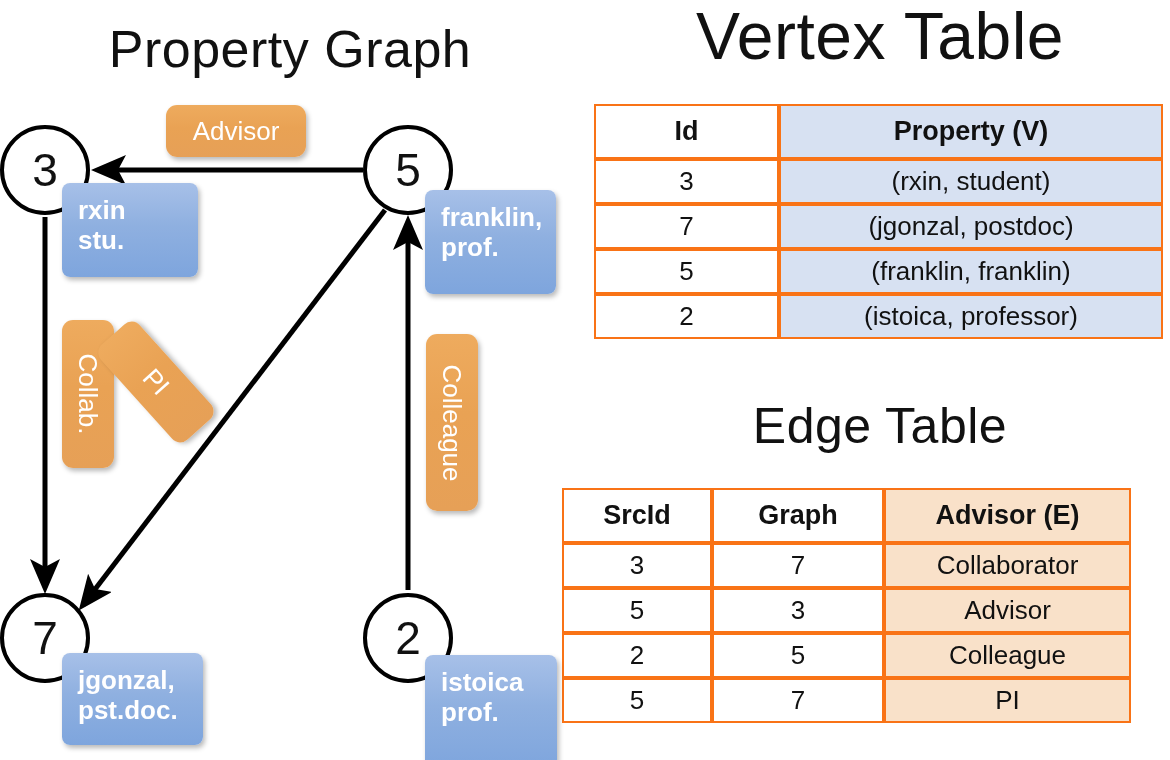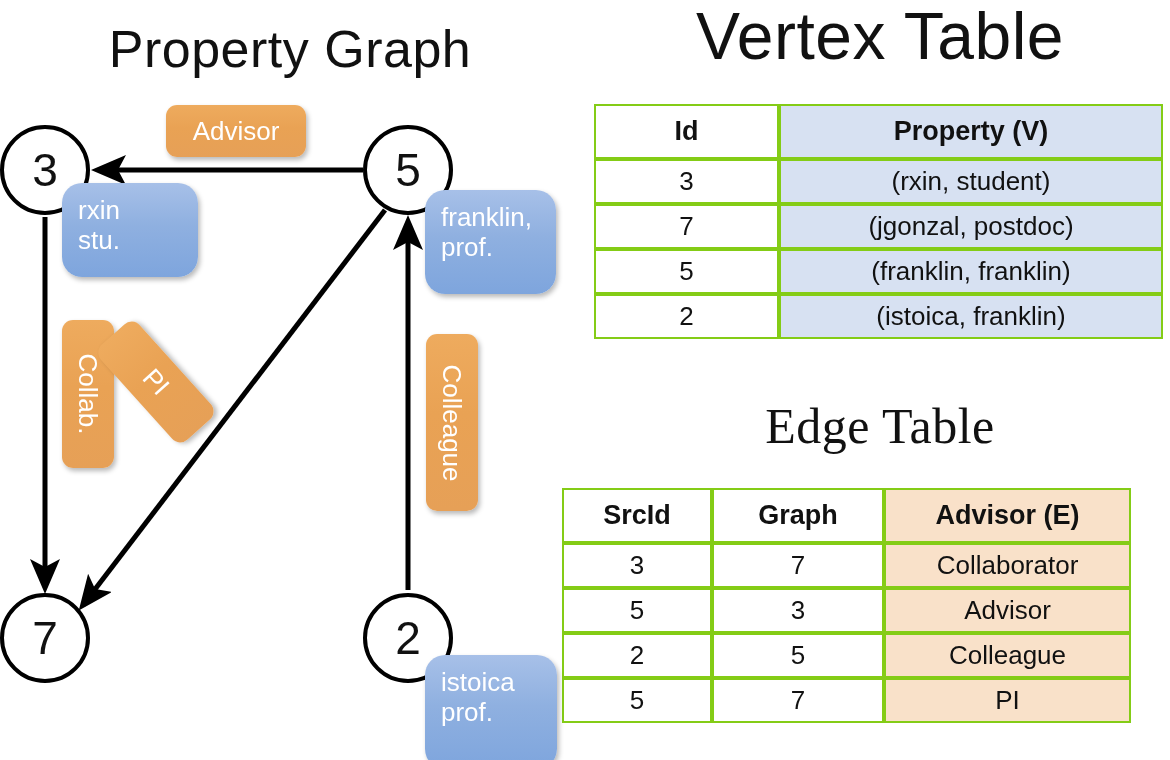--- a/index.html
+++ b/index.html
@@ -36,21 +36,20 @@
     left: 590px; top: 6px; width: 580px;
     text-align: center;
     font-size: 66px;
     line-height: 60px;
   }
   #title-edge-table {
     left: 590px; top: 396px; width: 580px;
     text-align: center;
     font-size: 50px;
     line-height: 60px;
-    font-family: Liberation Serif, serif;
   }
 
   
   #graph-panel {
     position: absolute;
     left: 0; top: 0;
     width: 580px; height: 760px;
   }
   #graph-edges {
     position: absolute;
@@ -75,27 +74,27 @@
     z-index: 3;
   }
   #node-3 { left: 0px;   top: 125px; }
   #node-5 { left: 363px; top: 125px; }
   #node-7 { left: 0px;   top: 593px; }
   #node-2 { left: 363px; top: 593px; }
 
   
   .vbox {
     position: absolute;
-    border-radius: 20px;
+    border-radius: 8px;
     background: linear-gradient(to bottom, #a7c0e8 0%, #8fb0e0 45%, #7ea5dd 100%);
     box-shadow: 2px 3px 5px rgba(0,0,0,0.28);
     color: #ffffff;
     font-size: 26px;
     line-height: 30px;
-    font-weight: 400;
+    font-weight: 700;
     padding: 12px 14px 20px 16px;
     box-sizing: border-box;
     z-index: 4;
   }
   #vbox-rxin     { left: 62px;  top: 183px; width: 136px; height: 94px; }
   #vbox-franklin { left: 425px; top: 190px; width: 131px; height: 104px; }
   #vbox-jgonzal  { left: 62px;  top: 653px; width: 141px; height: 92px; }
   #vbox-istoica  { left: 425px; top: 655px; width: 132px; height: 114px; }
 
   
@@ -135,21 +134,21 @@
   #ebox-colleague span { transform: rotate(90deg); white-space: nowrap; }
 
   
   .data-table {
     position: absolute;
     border-collapse: separate;
     border-spacing: 0;
     table-layout: fixed;
   }
   .data-table td, .data-table th {
-    border: 2px solid #84cc16;
+    border: 2px solid #f97316;
     font-weight: 300;
     font-size: 26px;
     text-align: center;
     padding: 0;
     height: 45px;
     box-sizing: border-box;
     color: #111;
     background: #fff;
   }
   .data-table th {
@@ -211,20 +210,24 @@
   </div>
 
   <div class="vbox" id="vbox-rxin">
     <div>rxin</div>
     <div>stu.</div>
   </div>
   <div class="vbox" id="vbox-franklin">
     <div>franklin,</div>
     <div>prof.</div>
   </div>
+  <div class="vbox" id="vbox-jgonzal">
+    <div>jgonzal,</div>
+    <div>pst.doc.</div>
+  </div>
   <div class="vbox" id="vbox-istoica">
     <div>istoica</div>
     <div>prof.</div>
   </div>
 
   <div class="ebox" id="ebox-advisor">
     <span>Advisor</span>
   </div>
   <div class="ebox" id="ebox-collab">
     <span>Collab.</span>
@@ -258,21 +261,21 @@
     <tr>
       <td>7</td>
       <td class="prop-v">(jgonzal, postdoc)</td>
     </tr>
     <tr>
       <td>5</td>
       <td class="prop-v">(franklin, franklin)</td>
     </tr>
     <tr>
       <td>2</td>
-      <td class="prop-v">(istoica, franklin)</td>
+      <td class="prop-v">(istoica, professor)</td>
     </tr>
   </tbody>
 </table>
 
 <div class="section-title" id="title-edge-table">Edge Table</div>
 
 <table class="data-table" id="edge-table">
   <colgroup>
       <col class="col-src">
       <col class="col-dst">

